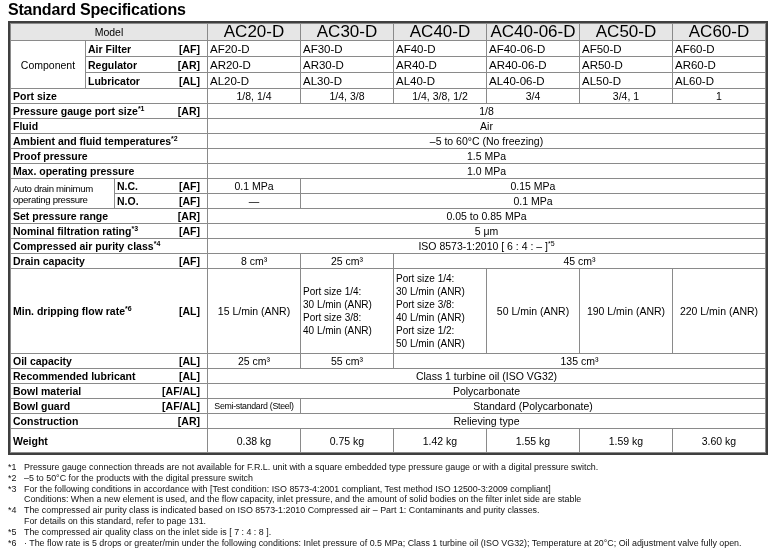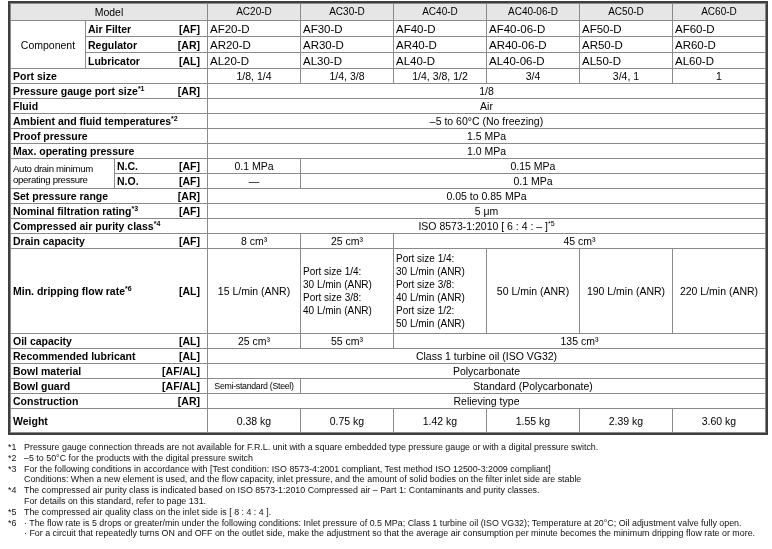--- a/index.html
+++ b/index.html
@@ -27,21 +27,21 @@
     font-size:10.5px;line-height:12px;
   }
   table.spec td, table.spec th{
     border:1px solid var(--border);
     padding:0 2px;overflow:hidden;vertical-align:middle;
     font-weight:normal;
   }
   tr.model-row{height:17px;}
   tr.model-row th{background:var(--header-bg);}
   th.model-label{text-align:center;font-weight:normal;}
-  th.model-val{text-align:center;font-weight:bold;font-size:10px;}
+  th.model-val{text-align:center;font-weight:bold;font-size:17px;}
   tr.comp-row{height:16px;}
   td.comp-head{
     text-align:center;font-weight:bold;
   }
   td.comp-sub{padding-left:4px;}
   td.val{text-align:center;}
   td.comp-val{text-align:left;font-weight:bold;font-size:11.5px;}
   tr.std{height:15px;}
   tr.tall{height:85px;}
   tr.wt{height:24px;}
@@ -63,20 +63,21 @@
     margin-top:3px;font-size:8.9px;line-height:10.8px;color:#111;
   }
   .fn{display:flex;align-items:flex-start;}
   .fn-marker{flex:0 0 16px;white-space:nowrap;}
   .fn-text{flex:1;}
 </style>
 </head>
 <body>
 
 <div class="page">
+  <div class="title">Standard Specifications</div>
 
   <div class="table-frame">
     <table class="spec">
       <colgroup>
         <col style="width:75px">
           <col style="width:29px">
           <col style="width:93px">
         <col style="width:93px">
           <col style="width:93px">
           <col style="width:93px">
@@ -317,21 +318,21 @@
           <tr class="wt">
             <td class="label-cell" colspan="3">
               <div class="flexlab">
                 <span class="lbl">Weight</span>
               </div>
             </td>
             <td class="val">0.38 kg</td>
             <td class="val">0.75 kg</td>
             <td class="val">1.42 kg</td>
             <td class="val">1.55 kg</td>
-            <td class="val">2.39 kg</td>
+            <td class="val">1.59 kg</td>
             <td class="val">3.60 kg</td>
           </tr>
         </tbody>
     </table>
   </div>
 
   <div class="footnotes" id="footnotes">
       <div class="fn">
         <span class="fn-marker">*1</span>
         <span class="fn-text">Pressure gauge connection threads are not available for F.R.L. unit with a square embedded type pressure gauge or with a digital pressure switch.</span>
@@ -343,20 +344,20 @@
       <div class="fn">
         <span class="fn-marker">*3</span>
         <span class="fn-text">For the following conditions in accordance with [Test condition: ISO 8573-4:2001 compliant, Test method ISO 12500-3:2009 compliant]<br>Conditions: When a new element is used, and the flow capacity, inlet pressure, and the amount of solid bodies on the filter inlet side are stable</span>
       </div>
       <div class="fn">
         <span class="fn-marker">*4</span>
         <span class="fn-text">The compressed air purity class is indicated based on ISO 8573-1:2010 Compressed air – Part 1: Contaminants and purity classes.<br>For details on this standard, refer to page 131.</span>
       </div>
       <div class="fn">
         <span class="fn-marker">*5</span>
-        <span class="fn-text">The compressed air quality class on the inlet side is [ 8 : 4 : 4 ].</span>
+        <span class="fn-text">The compressed air quality class on the inlet side is [ 7 : 4 : 8 ].</span>
       </div>
       <div class="fn">
         <span class="fn-marker">*6</span>
         <span class="fn-text">· The flow rate is 5 drops or greater/min under the following conditions: Inlet pressure of 0.5 MPa; Class 1 turbine oil (ISO VG32); Temperature at 20°C; Oil adjustment valve fully open.<br>· For a circuit that repeatedly turns ON and OFF on the outlet side, make the adjustment so that the average air consumption per minute becomes the minimum dripping flow rate or more.</span>
       </div>
     </div>
 </div>
 
 </body></html>

